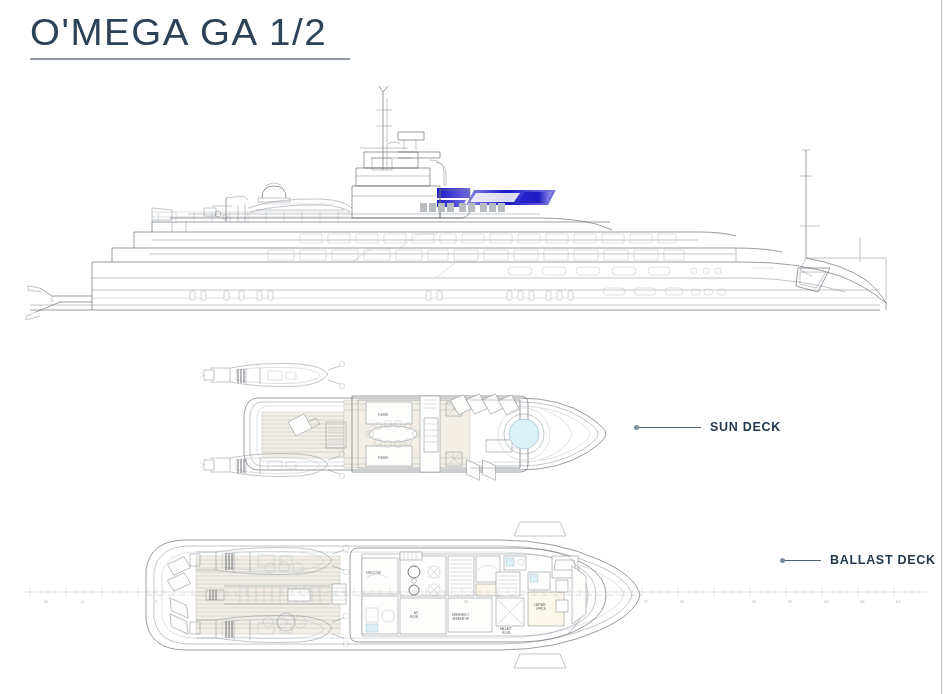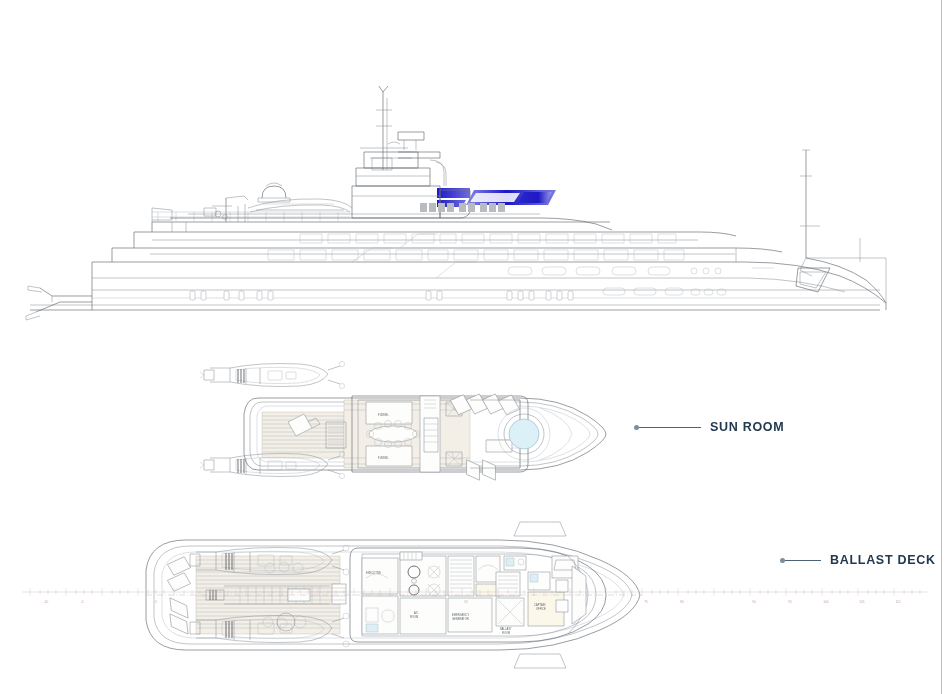--- a/index.html
+++ b/index.html
@@ -46,20 +46,24 @@
   .port{fill:#ffffff;stroke:#9aa0a7;stroke-width:.5;}
   .micro{font-family:"Liberation Sans",sans-serif;font-size:2.6px;fill:#5c6166;letter-spacing:.05px;}
   .ruler{stroke:#d8c2c2;stroke-width:.45;fill:none;}
   .rulerTxt{font-family:"Liberation Sans",sans-serif;font-size:3.2px;fill:#c2a7a7;}
 </style>
 </head>
 <body>
 
 <div class="slide">
 
+  <div class="title-wrap">
+    <div class="title">O'MEGA GA 1/2</div>
+    <div class="title-rule"></div>
+  </div>
 
   <svg class="dwg" viewBox="0 0 946 694">
 
     <g>
 
       <path class="ln" d="M30 310 L880 310"></path>
       <path class="ln2" d="M30 305 L880 305"></path>
 
       <path class="ln" d="M92 262 L745 262 Q800 262 840 276 Q866 286 886 303 L886 310"></path>
       <path class="ln" d="M92 262 L92 310"></path>
@@ -593,21 +597,21 @@
         <text x="826" y="603">100</text>
         <text x="862" y="603">105</text>
         <text x="898" y="603">110</text>
       </g>
     </g>
   </svg>
 
   <div class="callout" id="callout-sun">
     <span class="dot"></span>
     <span class="lead"></span>
-    <span class="lbl">SUN ROOM</span>
+    <span class="lbl">SUN DECK</span>
   </div>
 
   <div class="callout" id="callout-bridge">
     <span class="dot"></span>
     <span class="lead"></span>
     <span class="lbl">BALLAST DECK</span>
   </div>
 
   <div class="right-border"></div>
 </div>

